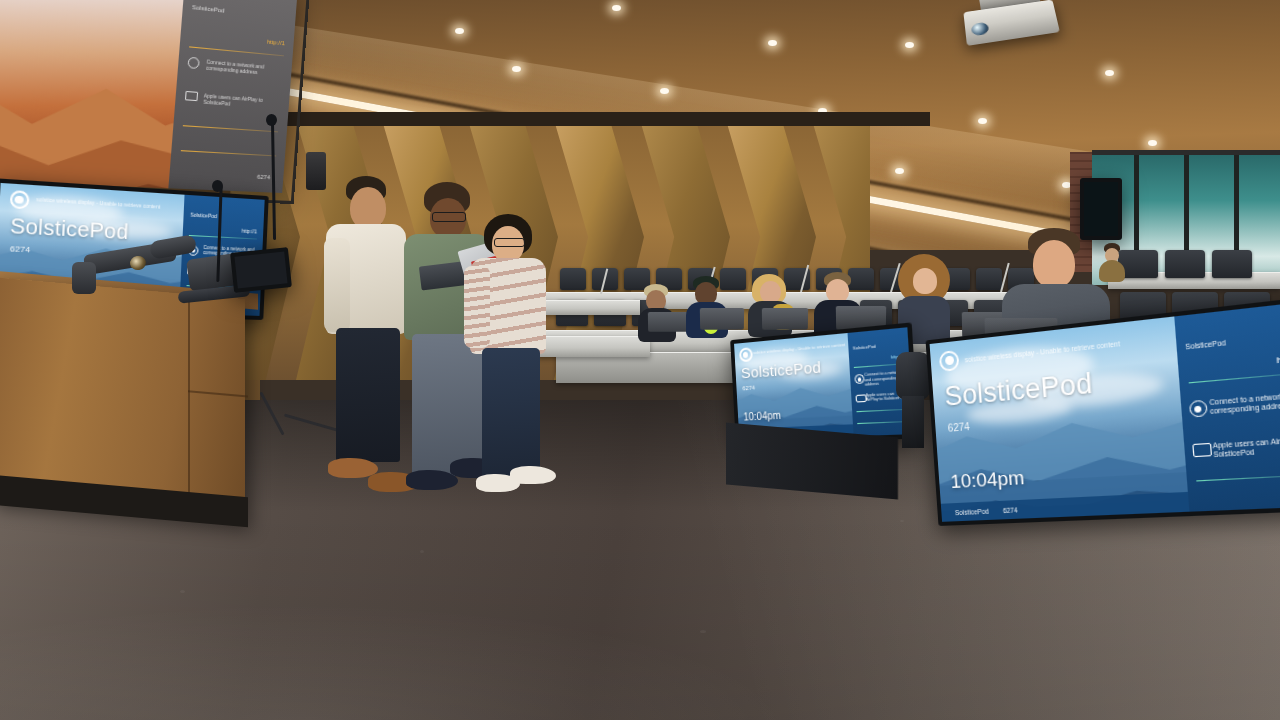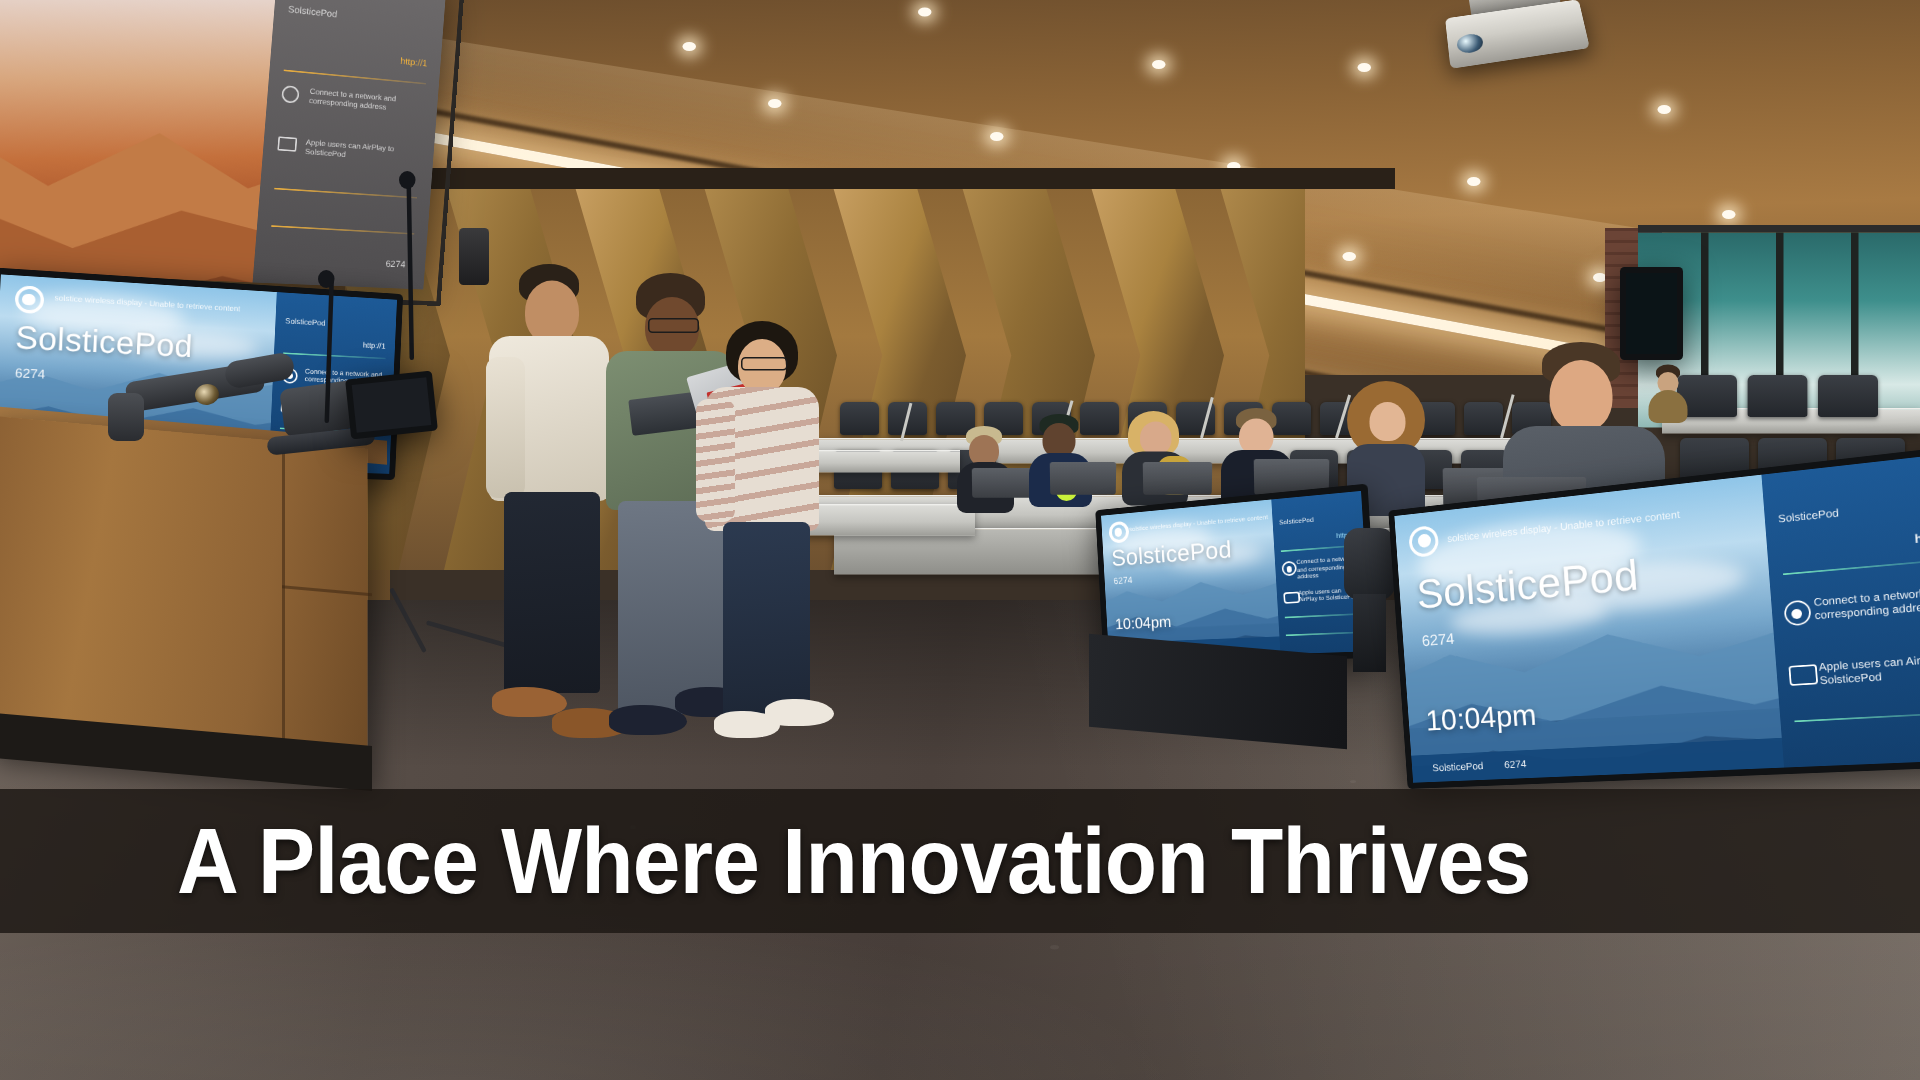--- a/index.html
+++ b/index.html
@@ -791,17 +791,14 @@
           <div class="ic-net" style="left:6%; top:44%; width:13px; height:13px;"></div>
           <div class="sol-item" style="left:22%; top:43%; font-size:6.5px; width:76%;">Connect to a network and corresponding address</div>
           <div class="ic-cast" style="left:6%; top:66%; width:14px; height:10px;"></div>
           <div class="sol-item" style="left:22%; top:65%; font-size:6.5px; width:76%;">Apple users can AirPlay to SolsticePod</div>
           <div class="rule" style="left:7%; top:84%; width:88%;"></div>
         </div>
       </div>
     </div>
   </div>
 
-  <div class="banner">
-    <div class="banner-title">A Place Where Innovation Thrives</div>
-  </div>
 
 </div>
 
 </body></html>

